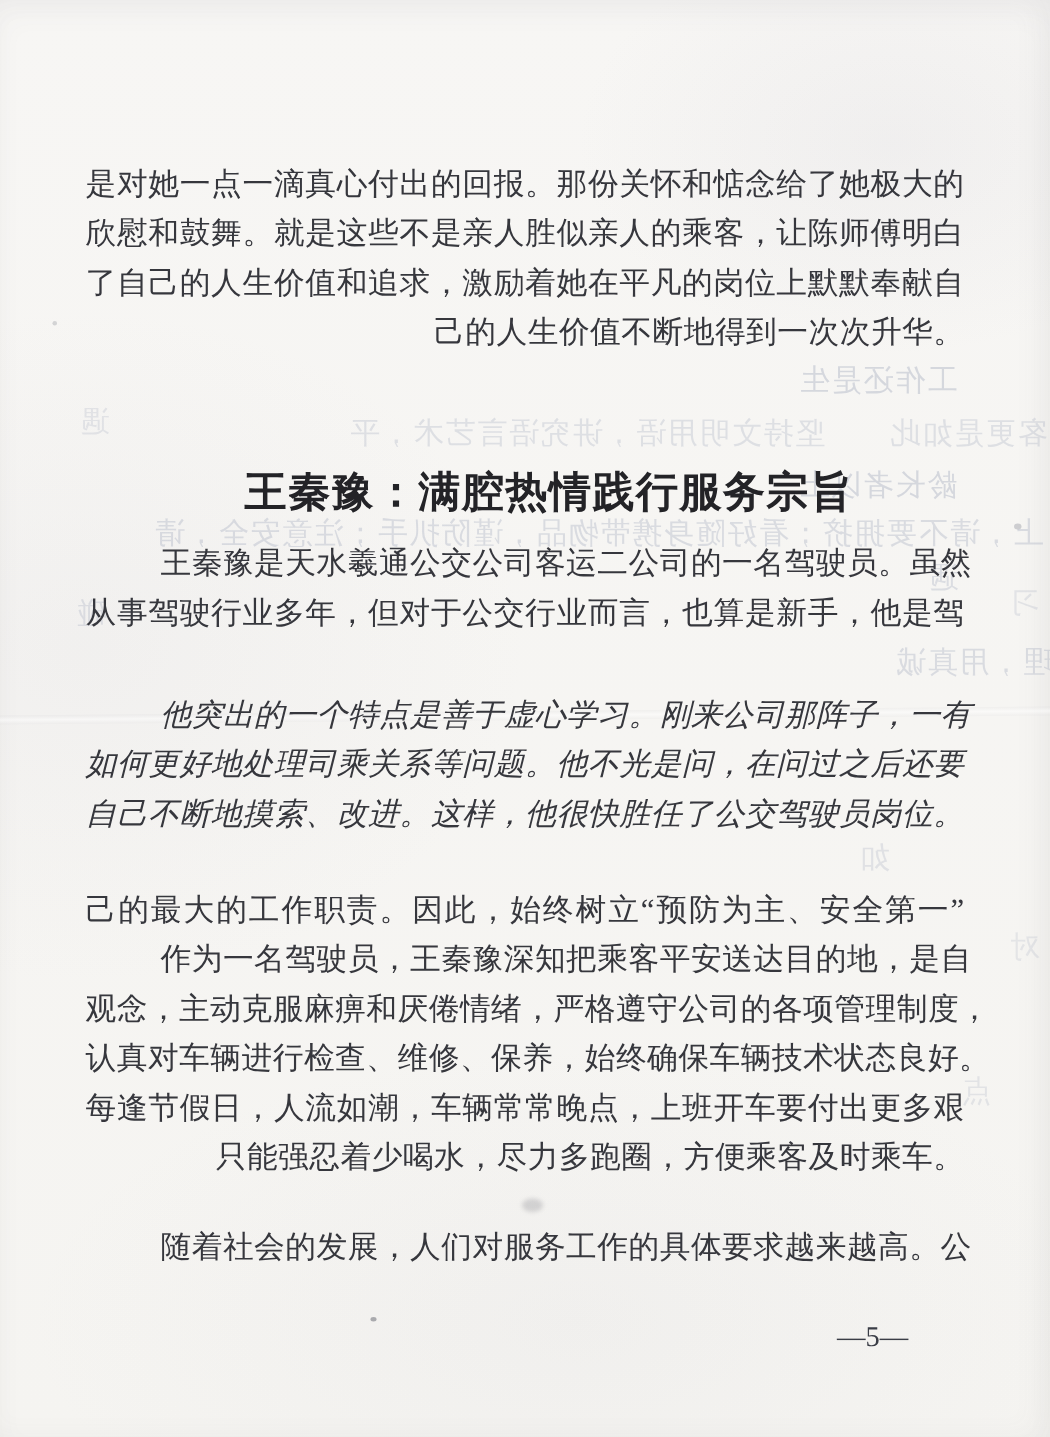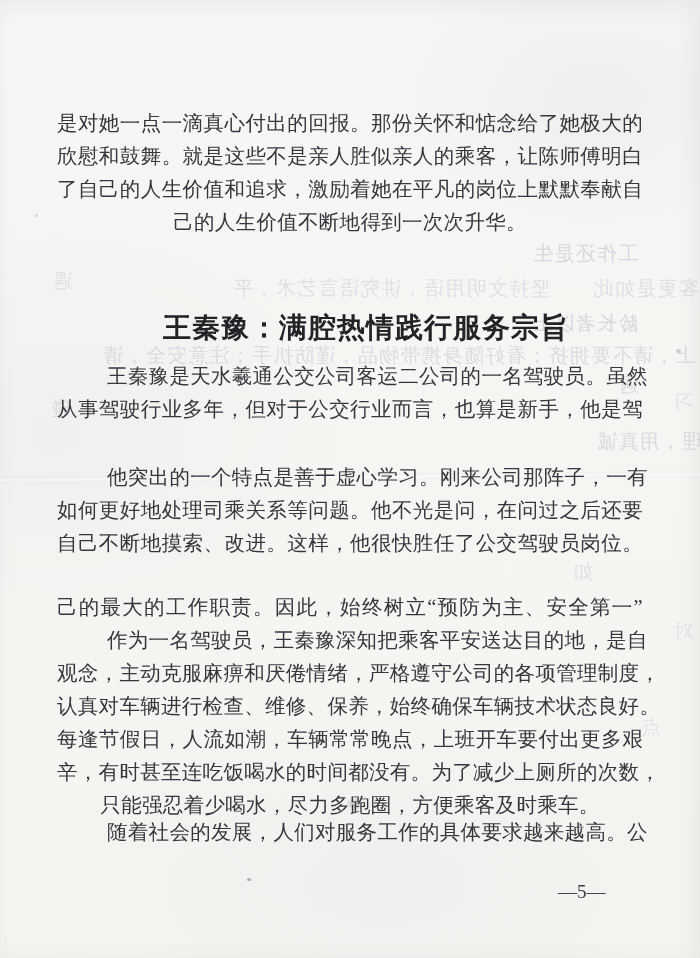--- a/index.html
+++ b/index.html
@@ -48,27 +48,27 @@
     width: 586px;
     color: #36373d;
   }
   .para { position: absolute; left: 0; width: 586px; }
   .line {
     height: 33px;
     line-height: 33px;
     font-size: 20.5px;
     letter-spacing: 0.3px;
     white-space: nowrap;
-    text-align: center;
+    text-align: right;
   }
   .line.fill { text-align: justify; text-align-last: justify; }
   .line.ind { padding-left: 50px; }
   .p1 { top: 107px; }
   .p2 { top: 360px; }
-  .p3 { top: 461px; }
+  .p3 { top: 461px; font-style: italic; }
   .p4 { top: 591px; }
   .p5 { top: 816px; }
   .title {
     position: absolute;
     left: 0;
     top: 289px;
     width: 586px;
     margin: 16px;
     height: 46px;
     line-height: 46px;
@@ -151,21 +151,20 @@
       <div class="line fill">如何更好地处理司乘关系等问题。他不光是问，在问过之后还要</div>
       <div class="line fill">自己不断地摸索、改进。这样，他很快胜任了公交驾驶员岗位。</div>
     </div>
 
     <div class="para p4">
       <div class="line fill">己的最大的工作职责。因此，始终树立“预防为主、安全第一”</div>
       <div class="line ind fill">作为一名驾驶员，王秦豫深知把乘客平安送达目的地，是自</div>
       <div class="line fill">观念，主动克服麻痹和厌倦情绪，严格遵守公司的各项管理制度，</div>
       <div class="line fill">认真对车辆进行检查、维修、保养，始终确保车辆技术状态良好。</div>
       <div class="line fill">每逢节假日，人流如潮，车辆常常晚点，上班开车要付出更多艰</div>
-      <div class="line fill">辛，有时甚至连吃饭喝水的时间都没有。为了减少上厕所的次数，</div>
       <div class="line">只能强忍着少喝水，尽力多跑圈，方便乘客及时乘车。</div>
     </div>
 
     <div class="para p5">
       <div class="line ind fill">随着社会的发展，人们对服务工作的具体要求越来越高。公</div>
     </div>
 
   </div>
 
   <div class="pageno">—5—</div>

